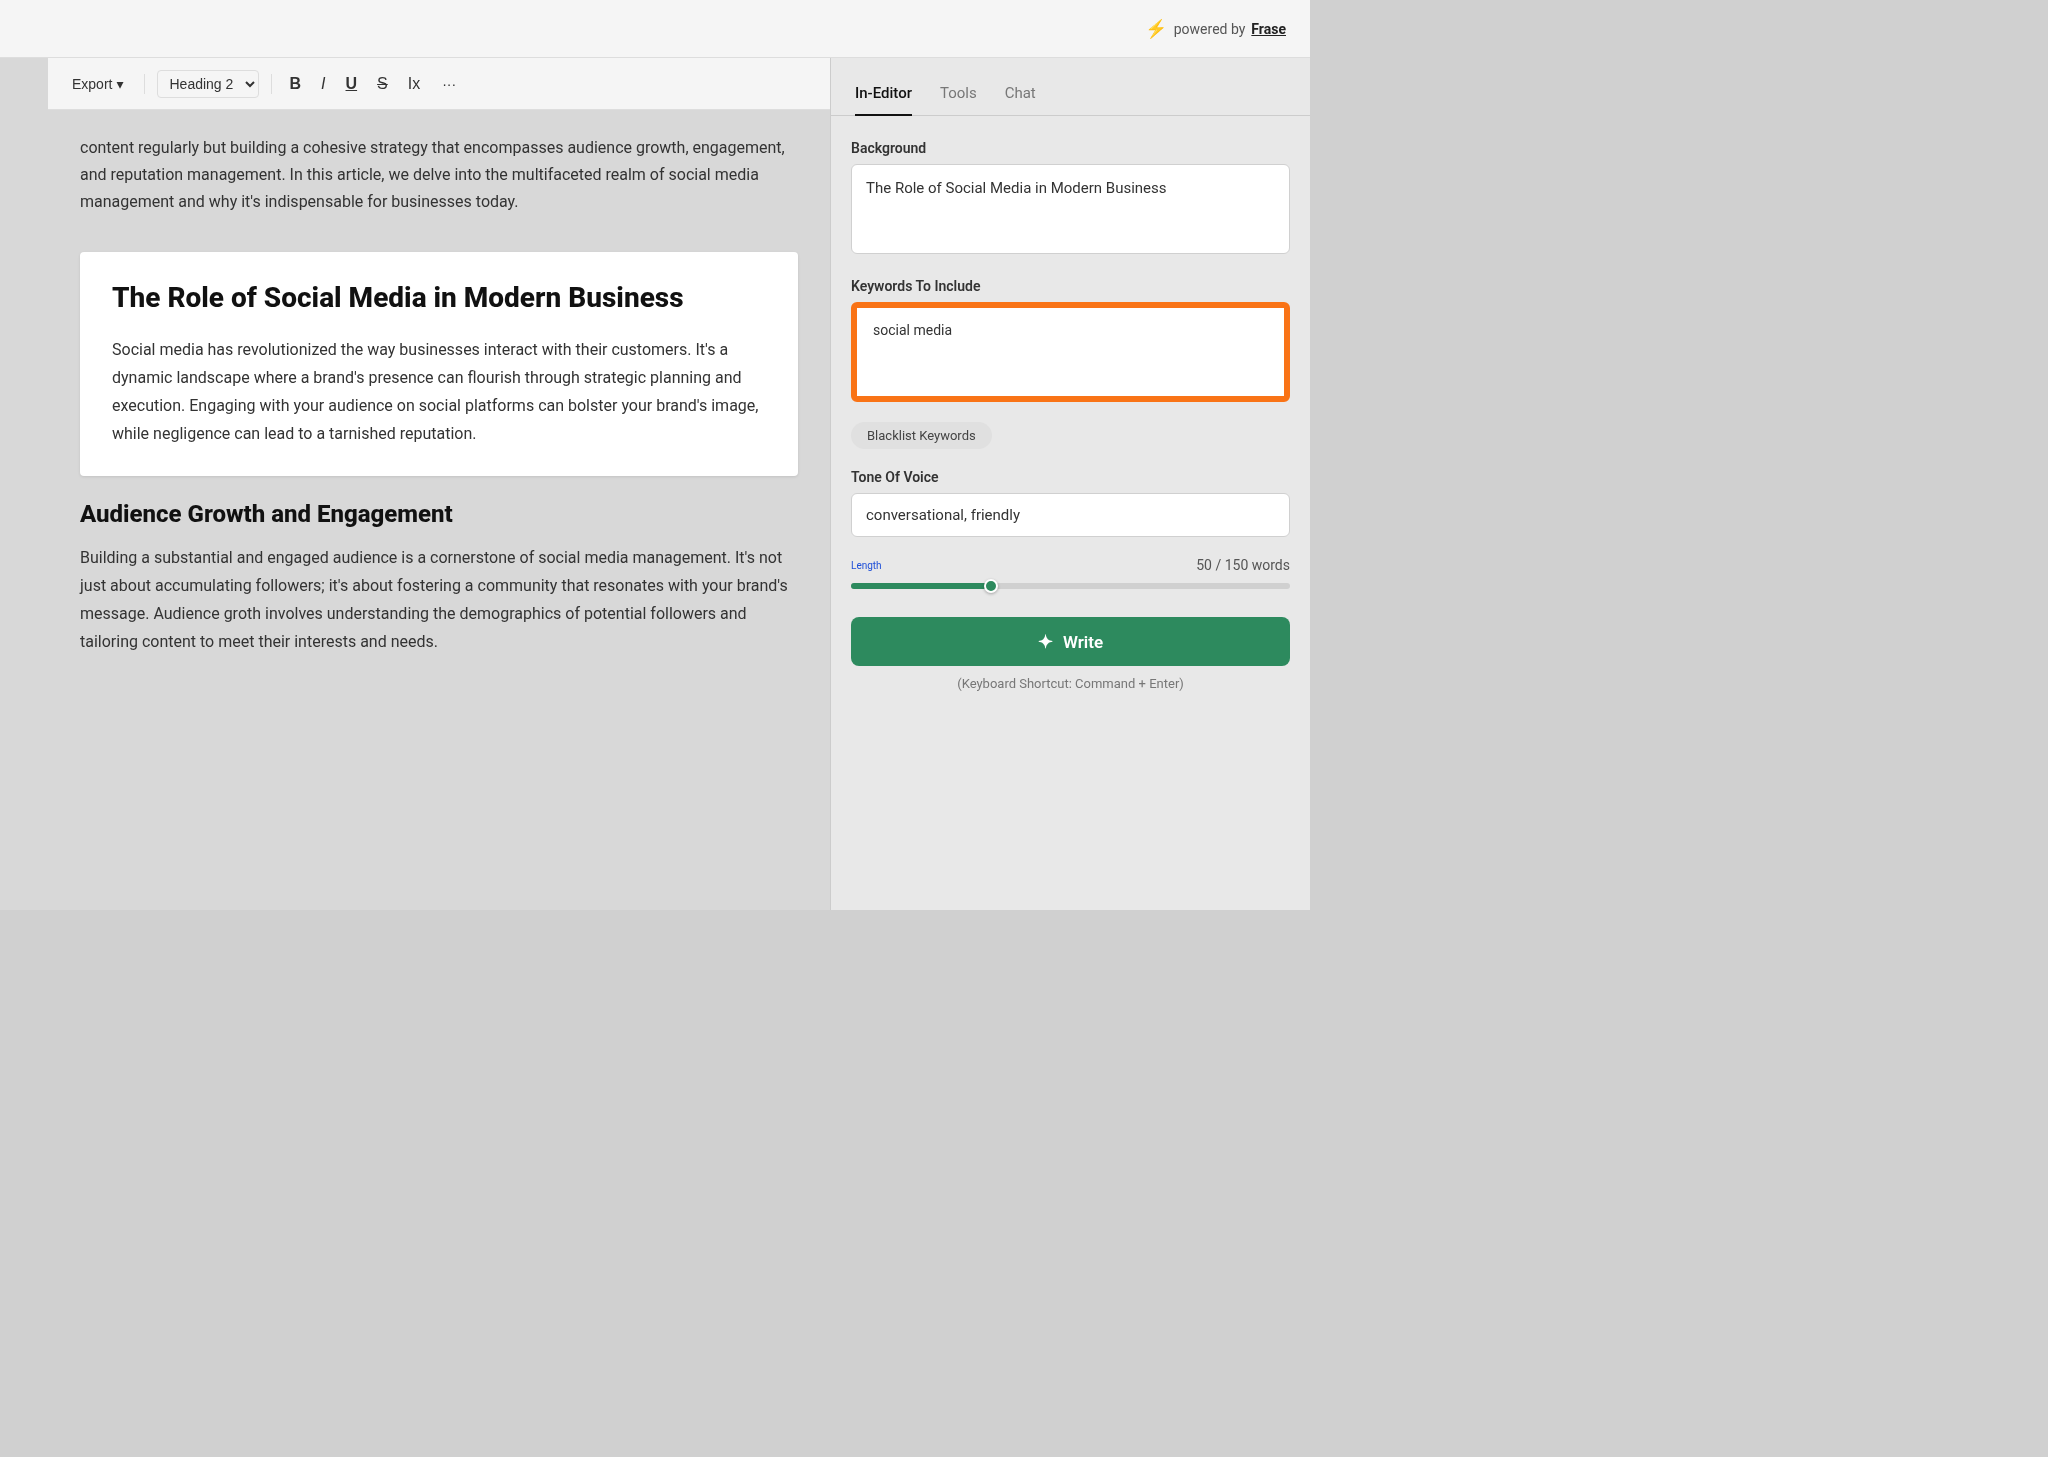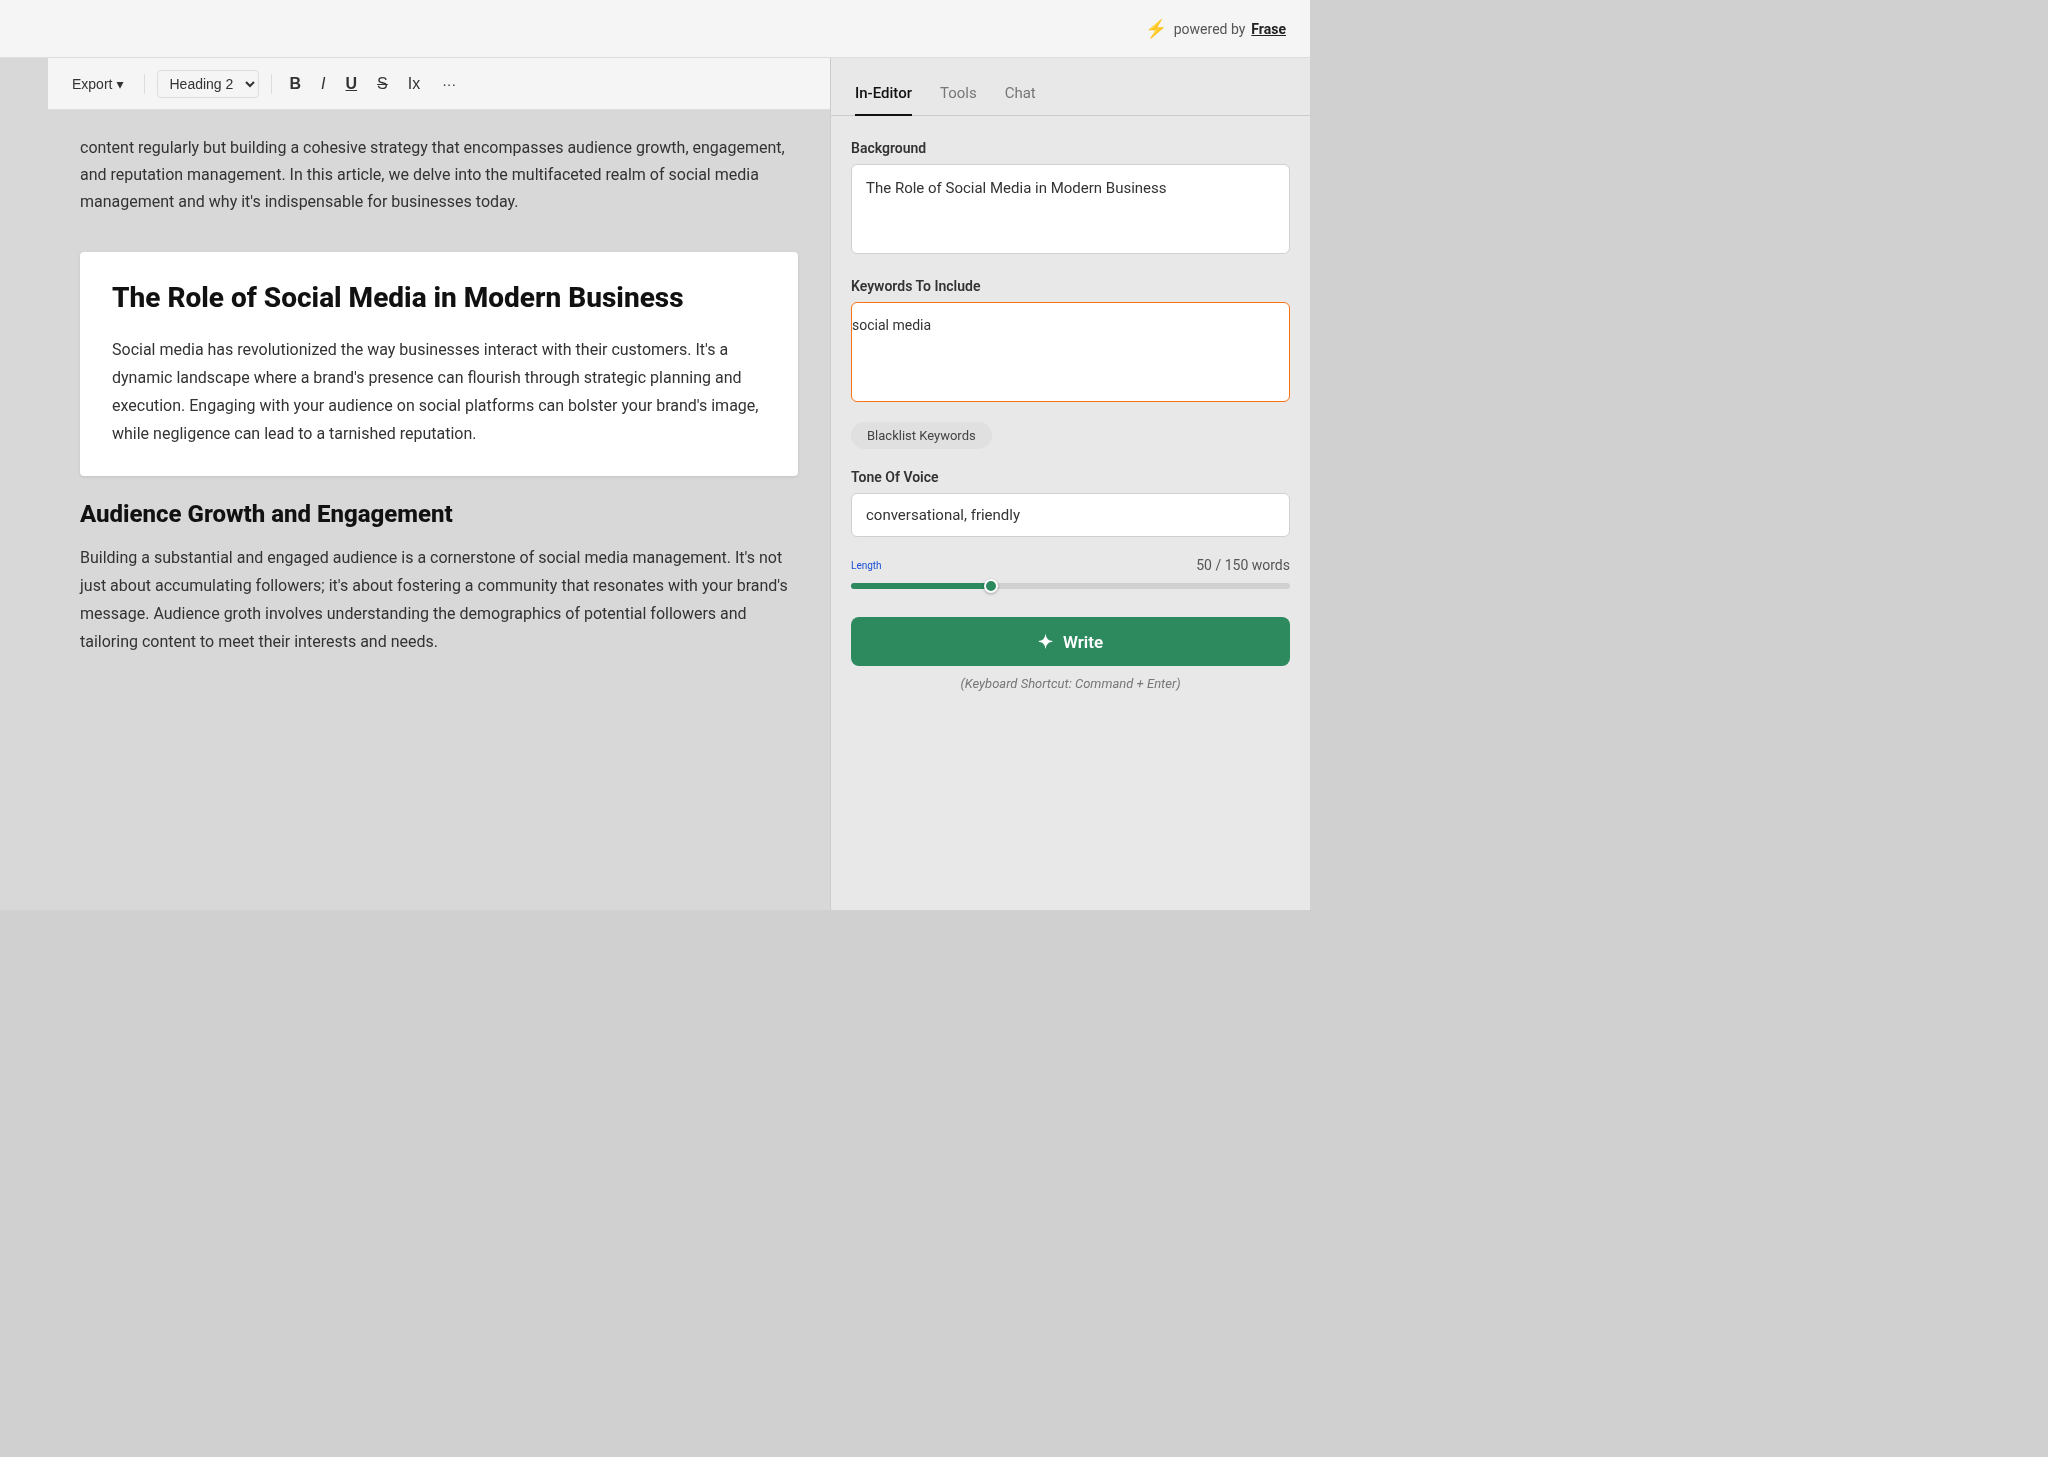--- a/index.html
+++ b/index.html
@@ -233,23 +233,23 @@
       border-radius: 6px;
       padding: 12px 14px;
       font-size: 15px;
       color: #333;
       width: 100%;
       font-family: inherit;
     }
 
     .keywords-box {
       background: #fff;
-      border: 1px solid #f97316;
+      border: 6px solid #f97316;
       border-radius: 6px;
-      padding: 12px 0;
+      padding: 12px 16px;
       min-height: 100px;
     }
     .keyword-tag {
       display: inline-block;
       font-size: 14px;
       color: #333;
     }
 
     .blacklist-btn {
       display: inline-flex;
@@ -330,21 +330,20 @@
       align-items: center;
       gap: 10px;
       width: 100%;
       justify-content: center;
       font-family: inherit;
     }
 
     .keyboard-shortcut {
       font-size: 13px;
       color: #777;
-      font-style: italic;
     }
 
     .wand-icon {
       font-size: 18px;
     }
   </style>
 </head>
 <body>
 
 <div class="top-bar">

